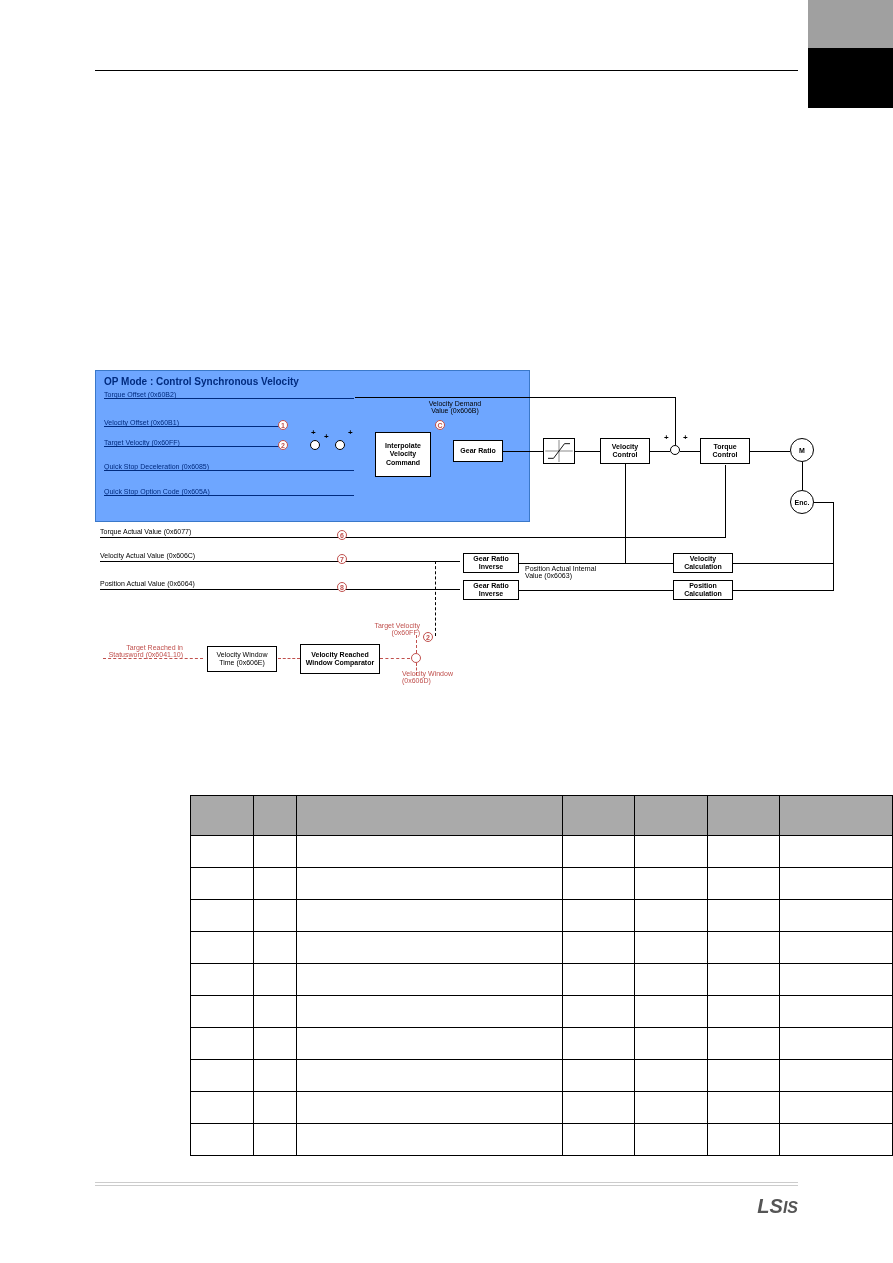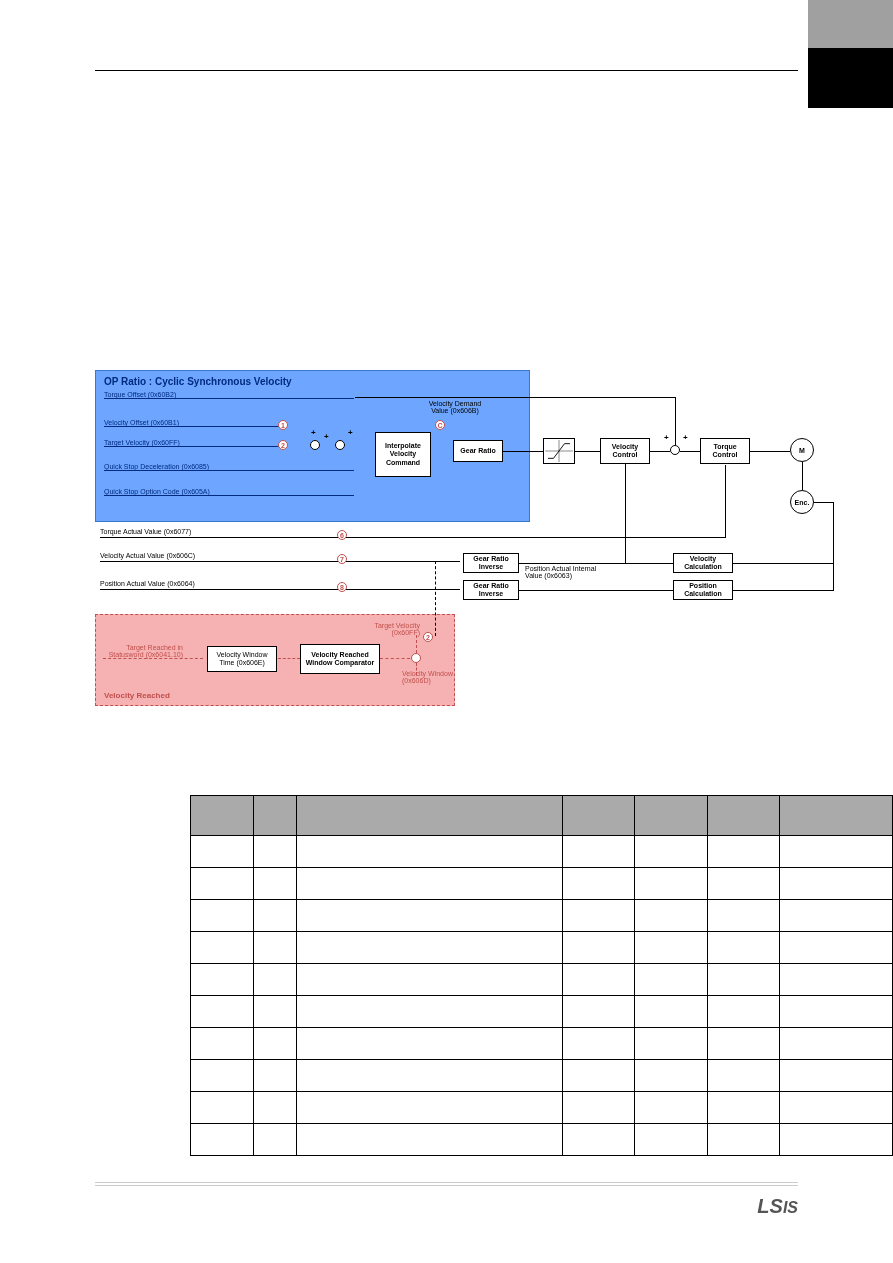--- a/index.html
+++ b/index.html
@@ -224,21 +224,21 @@
 </head>
 <body>
 
 <div class="top-gray-block"></div>
 <div class="top-black-block"></div>
 <div class="top-hr"></div>
 
 <div class="diagram-wrap">
 
   <div class="op-mode-blue">
-    <div class="op-mode-title">OP Ratio : Cyclic Synchronous Velocity</div>
+    <div class="op-mode-title">OP Mode : Control Synchronous Velocity</div>
     <div class="blue-label" style="top:20px;left:8px">Torque Offset (0x60B2)</div>
     <div class="blue-hr" style="top:27px;left:8px;width:250px"></div>
     <div class="blue-label" style="top:48px;left:8px">Velocity Offset (0x60B1)</div>
     <div class="blue-hr" style="top:55px;left:8px;width:175px"></div>
     <div class="blue-label" style="top:68px;left:8px">Target Velocity (0x60FF)</div>
     <div class="blue-hr" style="top:75px;left:8px;width:175px"></div>
     <div class="blue-label" style="top:92px;left:8px">Quick Stop Deceleration (0x6085)</div>
     <div class="blue-hr" style="top:99px;left:8px;width:250px"></div>
     <div class="blue-label" style="top:117px;left:8px">Quick Stop Option Code (0x605A)</div>
     <div class="blue-hr" style="top:124px;left:8px;width:250px"></div>
@@ -310,23 +310,20 @@
   <div class="box" style="top:183px;left:578px;width:60px;height:20px">Velocity Calculation</div>
   <div class="box" style="top:210px;left:578px;width:60px;height:20px">Position Calculation</div>
   <div class="wire" style="top:193px;left:424px;width:154px;height:1px"></div>
   <div class="wire" style="top:220px;left:424px;width:154px;height:1px"></div>
   <div class="wire" style="top:193px;left:638px;width:100px;height:1px"></div>
   <div class="wire" style="top:220px;left:638px;width:100px;height:1px"></div>
   <div class="wire" style="top:132px;left:738px;width:1px;height:89px"></div>
   <div class="wire" style="top:132px;left:719px;width:20px;height:1px"></div>
   <div class="wire" style="top:94px;left:530px;width:1px;height:100px"></div>
 
-  <div class="vel-reached-box">
-    <div class="vr-title">Velocity Reached</div>
-  </div>
 
   <div class="red-label" style="top:274px;left:8px;width:80px;text-align:right">Target Reached in Statusword (0x6041.10)</div>
   <div class="dash-wire" style="top:288px;left:8px;width:100px"></div>
 
   <div class="box" style="top:276px;left:112px;width:70px;height:26px;font-weight:normal">Velocity Window Time (0x606E)</div>
   <div class="box" style="top:274px;left:205px;width:80px;height:30px">Velocity Reached Window Comparator</div>
 
   <div class="dash-wire" style="top:288px;left:183px;width:22px"></div>
   <div class="dash-wire" style="top:288px;left:285px;width:30px"></div>
 

